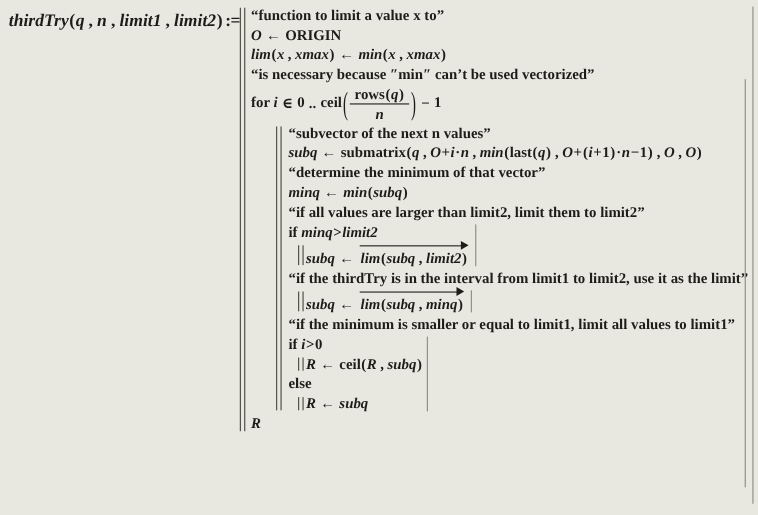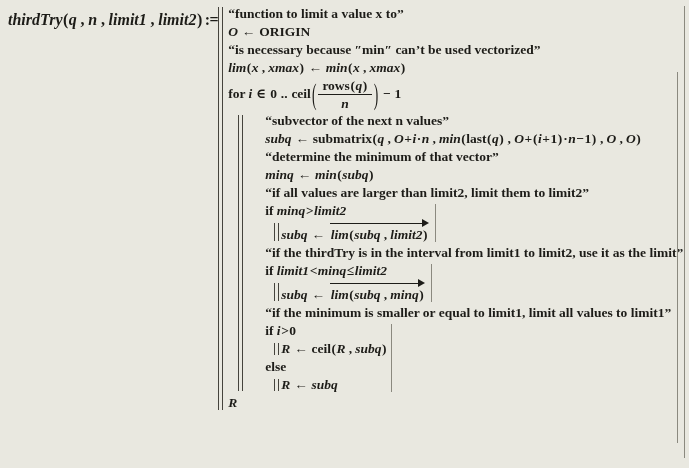--- a/index.html
+++ b/index.html
@@ -19,21 +19,21 @@
     padding-top: 6px; min-width: 192px;
   }
 
   
   .pblock { position: relative; padding-left: 10px; }
   .pblock::before {
     content: ""; position: absolute; left: 0; top: 3px; bottom: 3px; width: 3px;
     border-left: 1.4px solid #45433c; border-right: 1.4px solid #45433c;
   }
   .outer::before { top: 2px; bottom: 2px; }
-  .forbody { margin-left: 10px; padding-left: 27px; }
+  .forbody { margin-left: 23px; padding-left: 11px; }
   .ifbody  { margin-left: 9px; padding-left: 7px; width: max-content; font-family: Liberation Serif, serif; }
 
   .mline {
     font-size: 13.5px; font-weight: 600; line-height: 16px;
     padding: 1px 0; white-space: nowrap;
   }
   .tk-v { font-style: italic; }
   .tk-k { font-style: normal; }
   .tk-n { font-style: normal; }
   .tk-o { font-style: normal; padding: 0 0.5px; }
@@ -76,42 +76,41 @@
 <body>
 
 <div class="sheet">
   <div class="region">
 
     <span class="defn"><span class="tk-v">thirdTry</span><span class="tk-o">(</span><span class="tk-v">q</span><span class="tk-o"> , </span><span class="tk-v">n</span><span class="tk-o"> , </span><span class="tk-v">limit1</span><span class="tk-o"> , </span><span class="tk-v">limit2</span><span class="tk-o">)</span><span class="tk-as">:=</span></span>
 
     <div class="pblock outer">
       <div class="mline"><span class="tk-s">“function to limit a value x to”</span></div>
       <div class="mline"><span class="tk-v">O</span><span class="tk-o"> ← </span><span class="tk-k">ORIGIN</span></div>
+      <div class="mline"><span class="tk-v">lim</span><span class="tk-o">(</span><span class="tk-v">x</span><span class="tk-o"> , </span><span class="tk-v">xmax</span><span class="tk-o">)</span><span class="tk-o"> ← </span><span class="tk-v">min</span><span class="tk-o">(</span><span class="tk-v">x</span><span class="tk-o"> , </span><span class="tk-v">xmax</span><span class="tk-o">)</span></div>
       <div class="mline"><span class="tk-s">“is necessary because ″min″ can’t be used vectorized”</span></div>
-      <div class="mline"><span class="tk-v">lim</span><span class="tk-o">(</span><span class="tk-v">x</span><span class="tk-o"> , </span><span class="tk-v">xmax</span><span class="tk-o">)</span><span class="tk-o"> ← </span><span class="tk-v">min</span><span class="tk-o">(</span><span class="tk-v">x</span><span class="tk-o"> , </span><span class="tk-v">xmax</span><span class="tk-o">)</span></div>
       <div class="mline"><span class="tk-k">for </span><span class="tk-v">i</span><span class="tk-o"> ∈ </span><span class="tk-n">0</span><span class="tk-o"> .. </span><span class="tk-k">ceil</span><span class="bigp">(</span><span><span class="frac"><span class="num"><span class="tk-k">rows</span><span class="tk-o">(</span><span class="tk-v">q</span><span class="tk-o">)</span></span><span class="den"><span class="tk-v">n</span></span></span></span><span class="bigp">)</span><span class="tk-o"> − </span><span class="tk-n">1</span></div>
 
       <div class="pblock forbody">
         <div class="mline"><span class="tk-s">“subvector of the next n values”</span></div>
         <div class="mline"><span class="tk-v">subq</span><span class="tk-o"> ← </span><span class="tk-k">submatrix</span><span class="tk-o">(</span><span class="tk-v">q</span><span class="tk-o"> , </span><span class="tk-v">O</span><span class="tk-o">+</span><span class="tk-v">i</span><span class="tk-o">·</span><span class="tk-v">n</span><span class="tk-o"> , </span><span class="tk-v">min</span><span class="tk-o">(</span><span class="tk-k">last</span><span class="tk-o">(</span><span class="tk-v">q</span><span class="tk-o">)</span><span class="tk-o"> , </span><span class="tk-v">O</span><span class="tk-o">+</span><span class="tk-o">(</span><span class="tk-v">i</span><span class="tk-o">+</span><span class="tk-n">1</span><span class="tk-o">)</span><span class="tk-o">·</span><span class="tk-v">n</span><span class="tk-o">−</span><span class="tk-n">1</span><span class="tk-o">)</span><span class="tk-o"> , </span><span class="tk-v">O</span><span class="tk-o"> , </span><span class="tk-v">O</span><span class="tk-o">)</span></div>
         <div class="mline"><span class="tk-s">“determine the minimum of that vector”</span></div>
         <div class="mline"><span class="tk-v">minq</span><span class="tk-o"> ← </span><span class="tk-v">min</span><span class="tk-o">(</span><span class="tk-v">subq</span><span class="tk-o">)</span></div>
         <div class="mline"><span class="tk-s">“if all values are larger than limit2, limit them to limit2”</span></div>
 
         <div class="ifgroup">
           <div class="mline"><span class="tk-k">if </span><span class="tk-v">minq</span><span class="tk-o">&gt;</span><span class="tk-v">limit2</span></div>
           <div class="pblock ifbody">
             <div class="mline"><span class="tk-v">subq</span><span class="tk-o"> ← </span><span class="vec"><span class="tk-v">lim</span><span class="tk-o">(</span><span class="tk-v">subq</span><span class="tk-o"> , </span><span class="tk-v">limit2</span><span class="tk-o">)</span></span></div>
           </div>
         </div>
 
         <div class="mline"><span class="tk-s">“if the thirdTry is in the interval from limit1 to limit2, use it as the limit”</span></div>
 
         <div class="ifgroup">
-          <div class="mline"><span class="tk-k">if </span><span class="tk-v">limit1</span><span class="tk-o">&lt;</span><span class="tk-v">minq</span><span class="tk-o">≤</span><span class="tk-v">limit2</span></div>
           <div class="pblock ifbody">
             <div class="mline"><span class="tk-v">subq</span><span class="tk-o"> ← </span><span class="vec"><span class="tk-v">lim</span><span class="tk-o">(</span><span class="tk-v">subq</span><span class="tk-o"> , </span><span class="tk-v">minq</span><span class="tk-o">)</span></span></div>
           </div>
         </div>
 
         <div class="mline"><span class="tk-s">“if the minimum is smaller or equal to limit1, limit all values to limit1”</span></div>
 
 
         <div class="ifgroup">
           <div class="mline"><span class="tk-k">if </span><span class="tk-v">i</span><span class="tk-o">&gt;</span><span class="tk-n">0</span></div>

